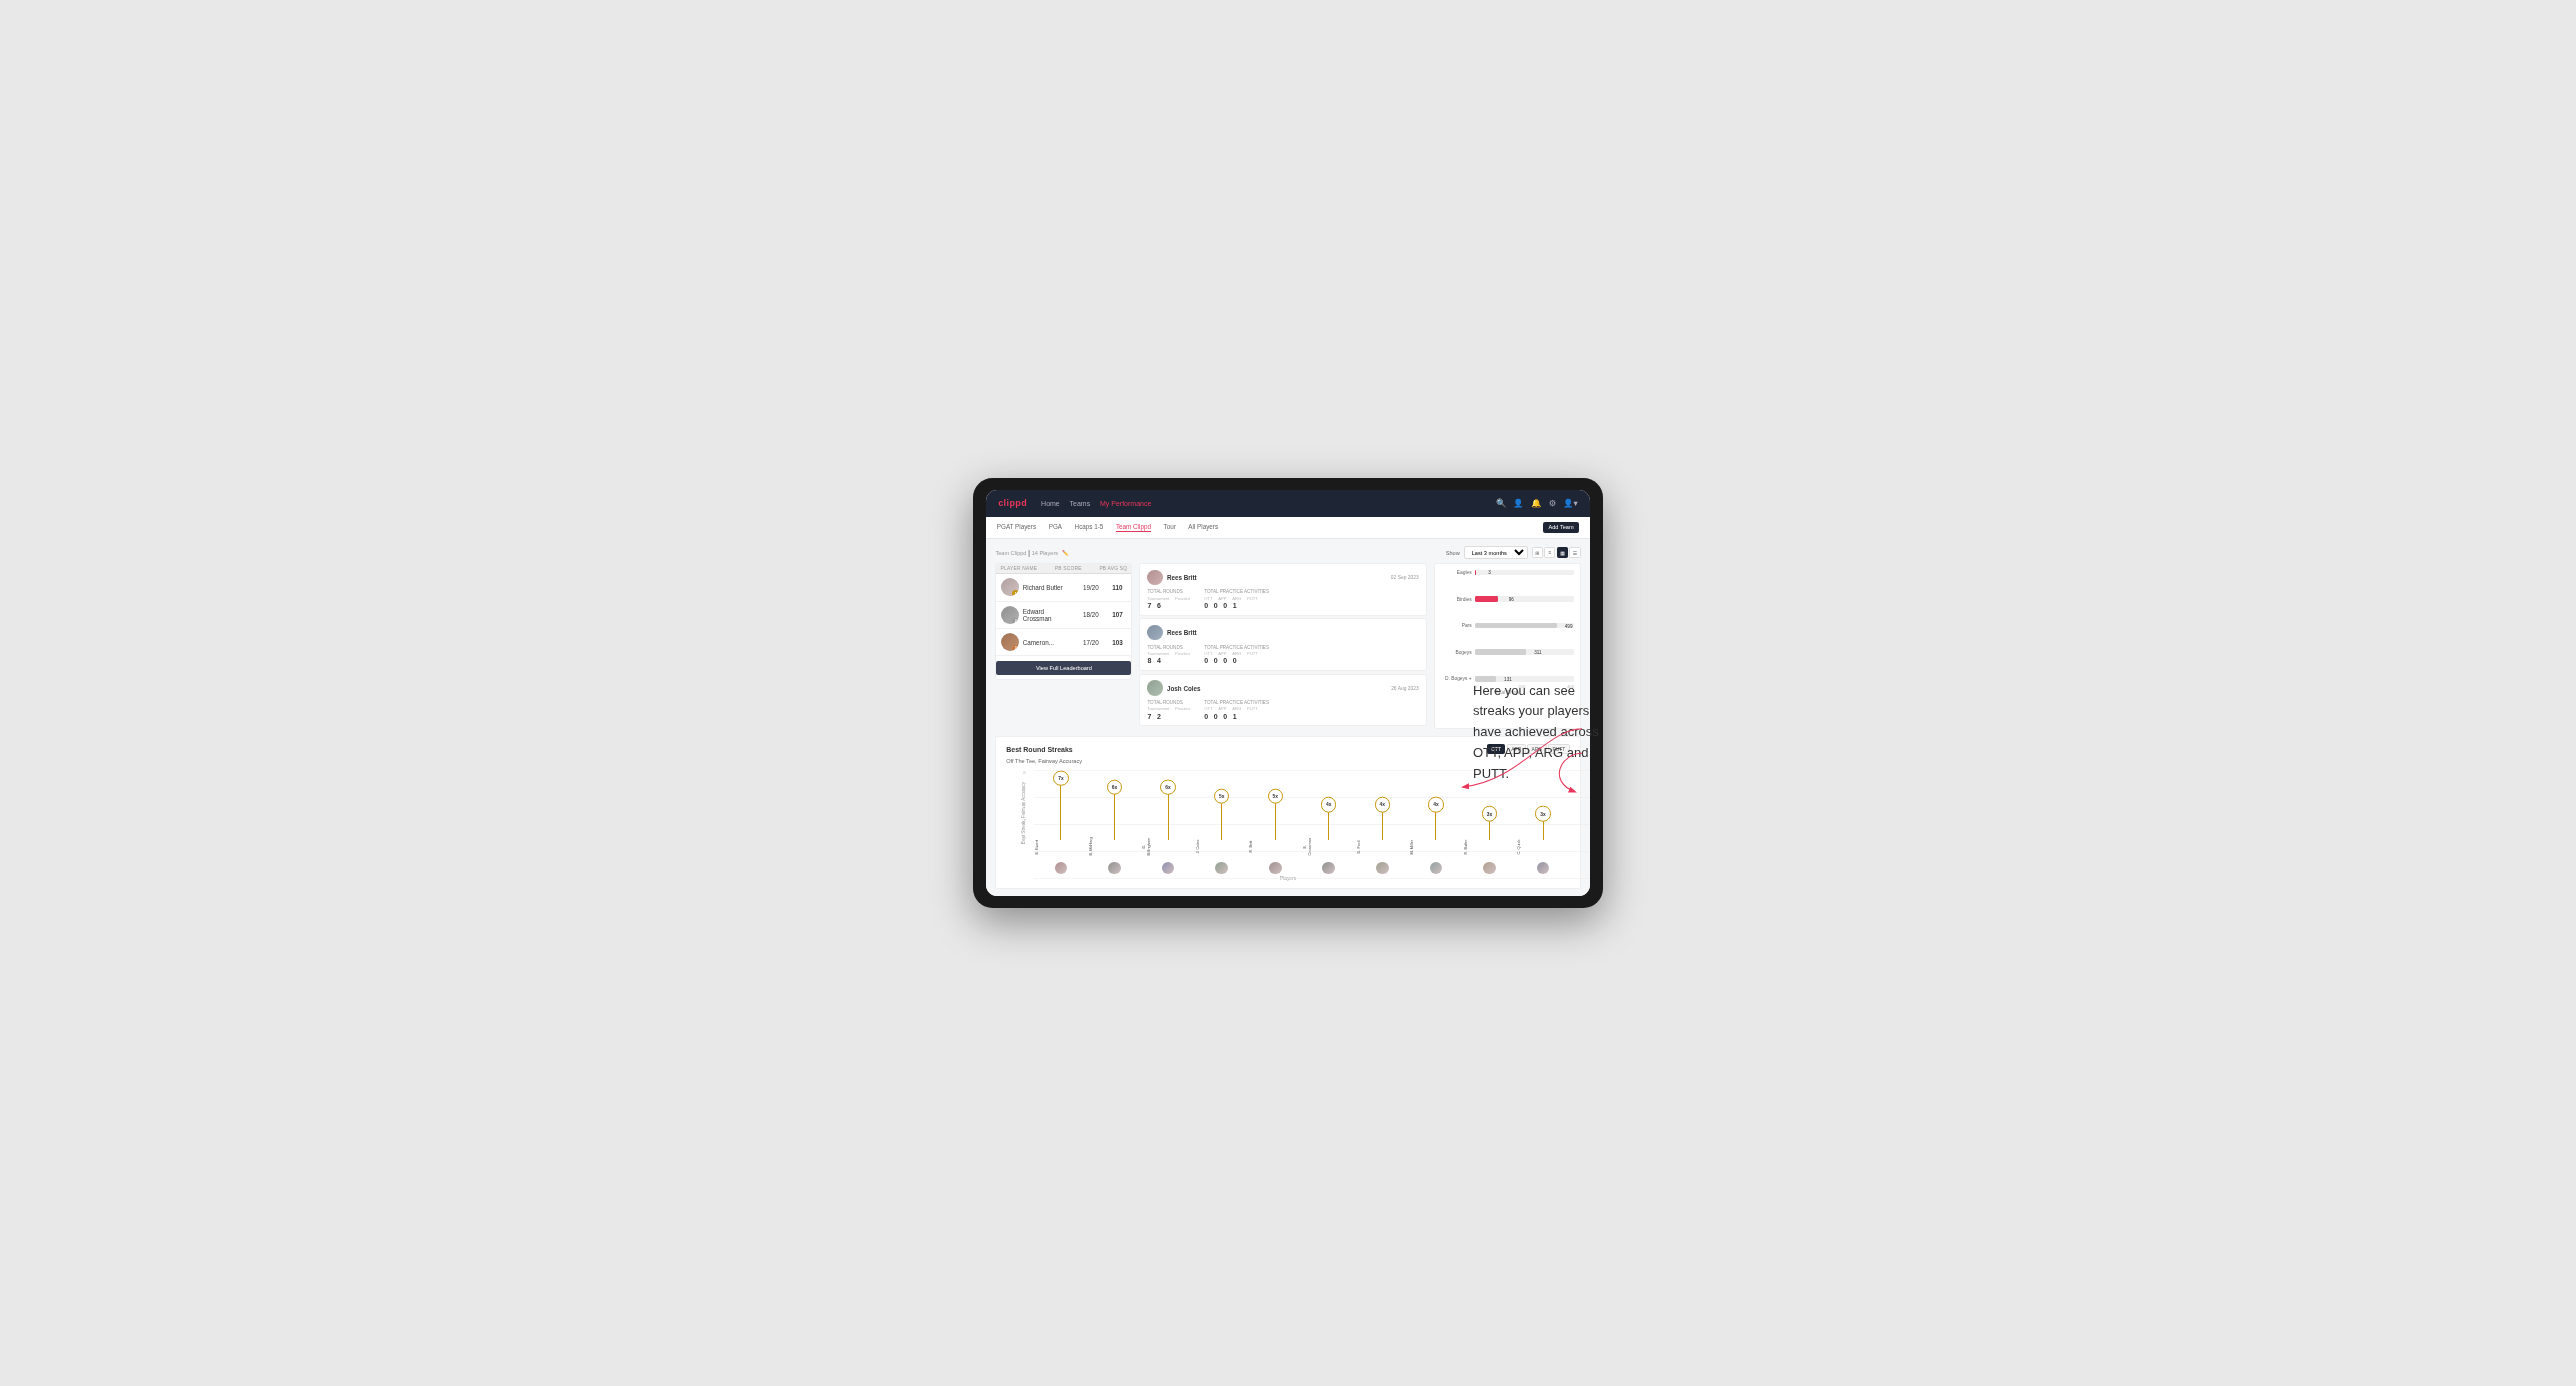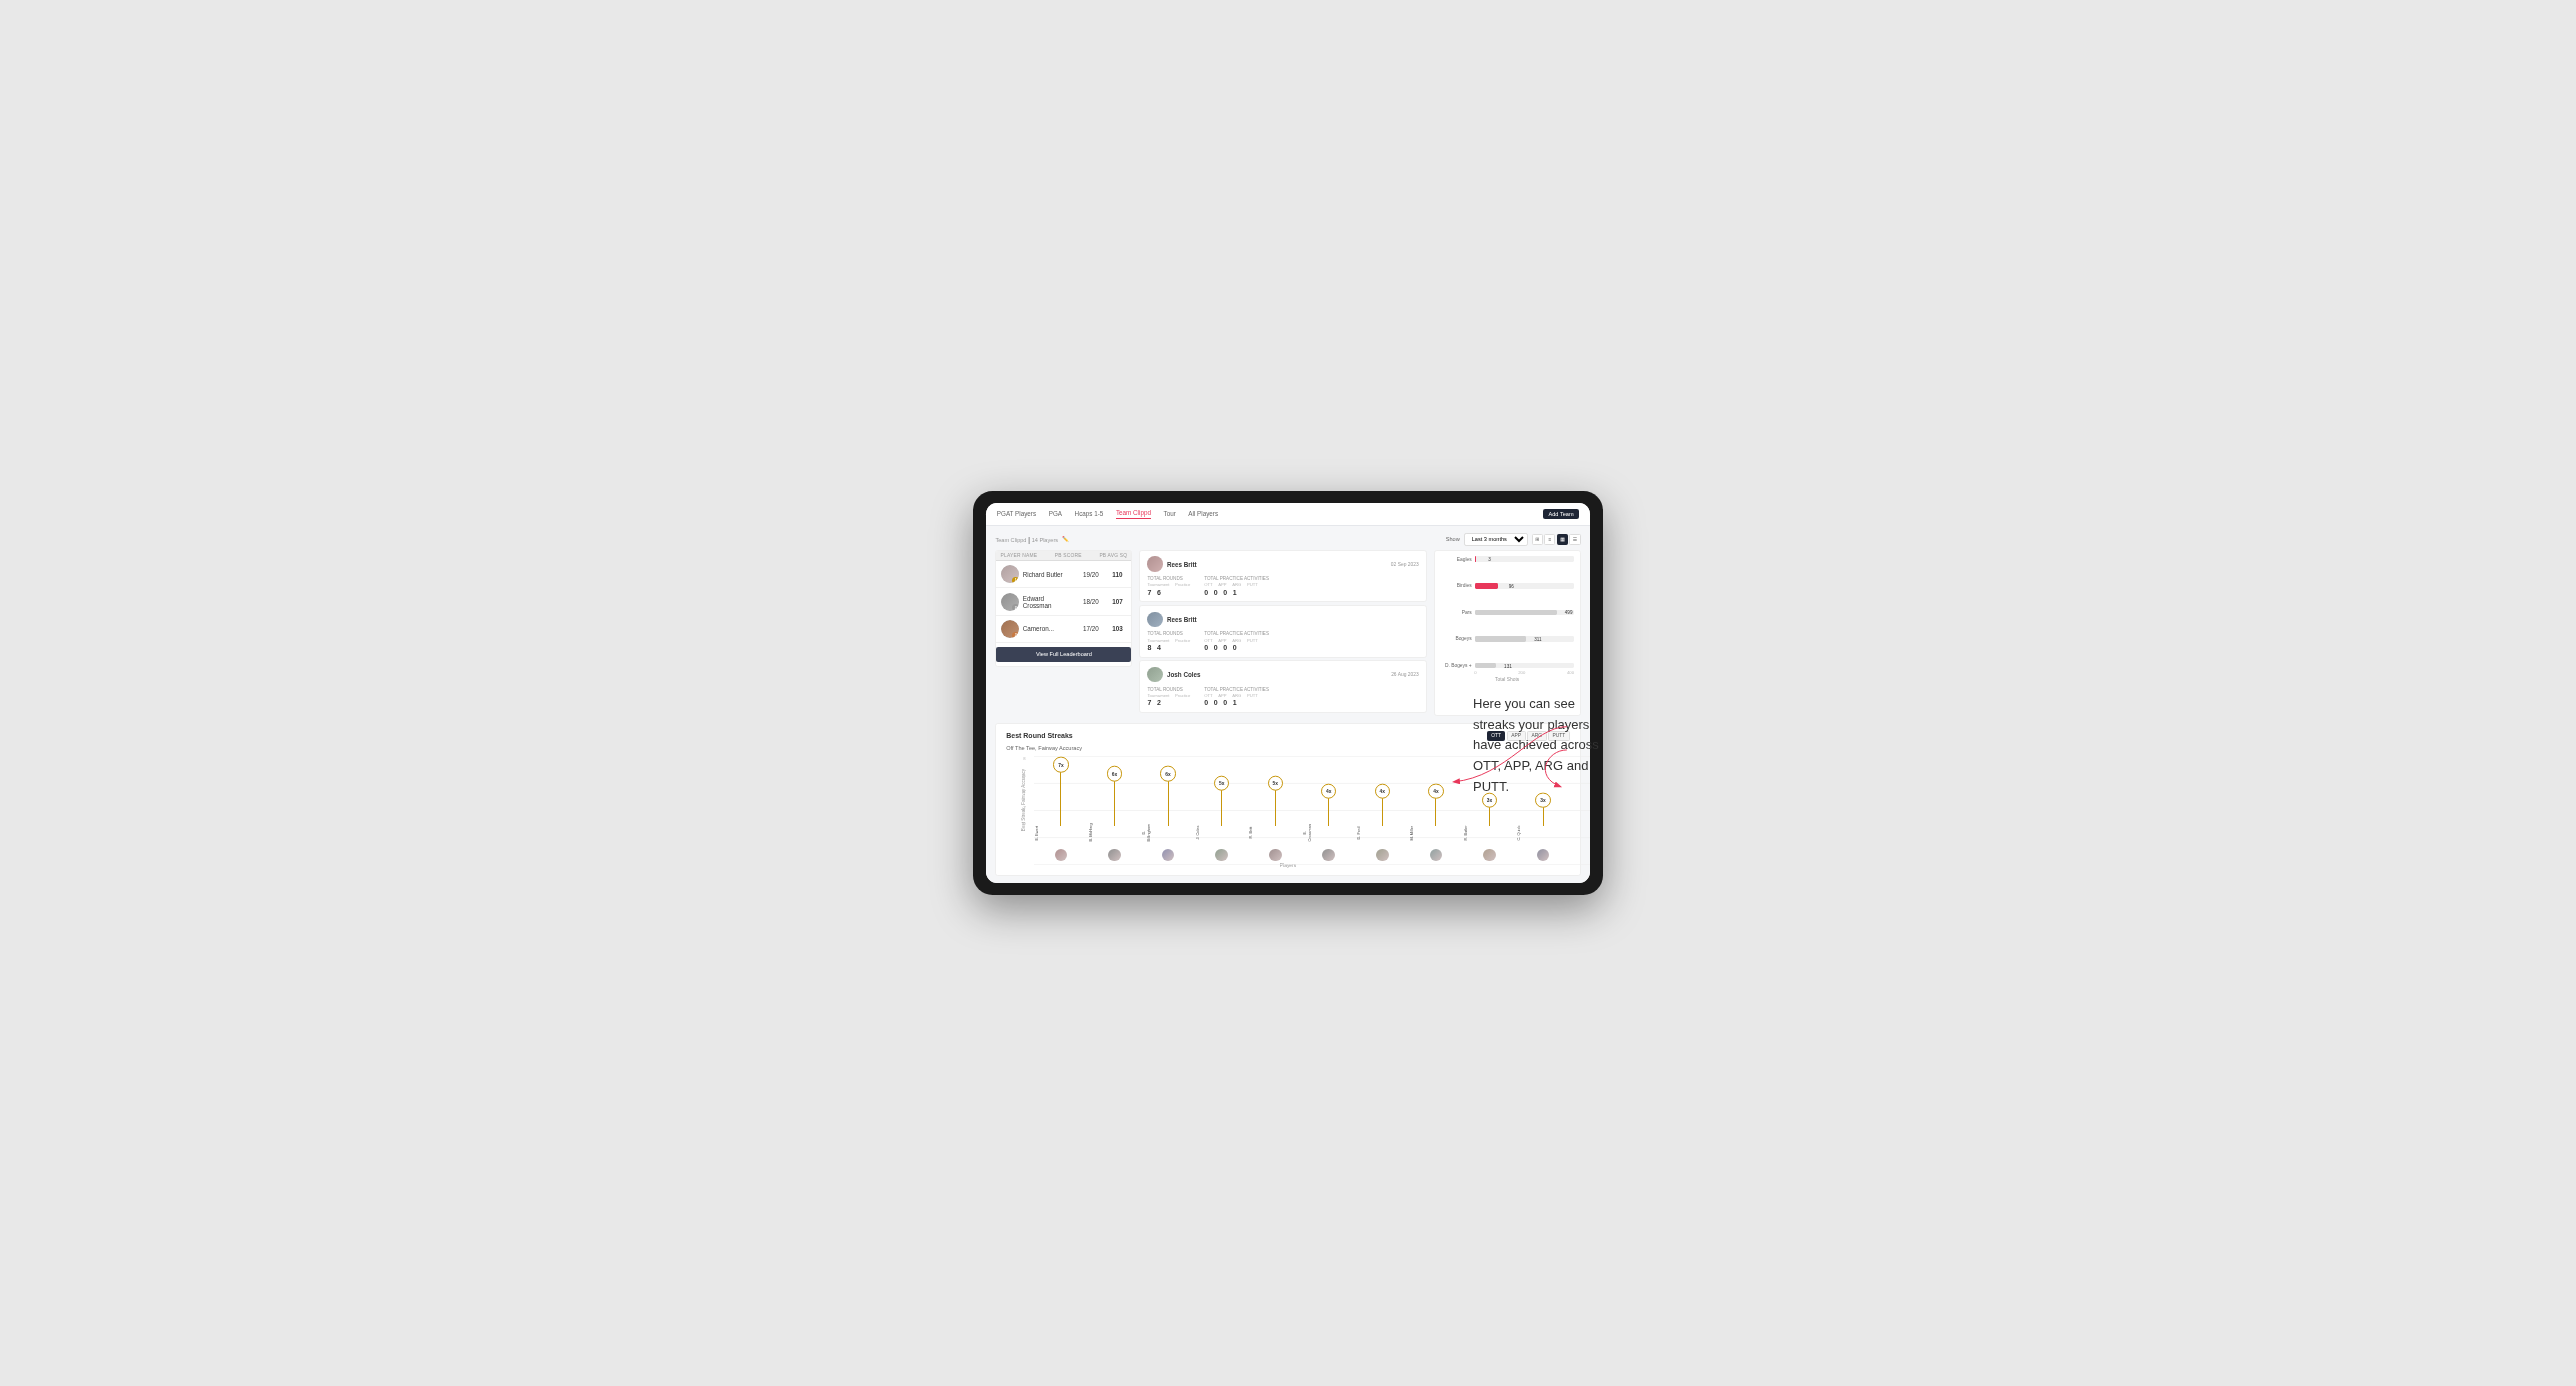--- a/index.html
+++ b/index.html
@@ -411,20 +411,35 @@
       border-color: #1e2535;
     }
   </style>
 </head>
 <body>
 
 <div style="position:relative; display:inline-block;">
   <div class="tablet-frame">
     <div class="tablet-screen">
 
+      <div class="nav-bar">
+        <div class="nav-logo">clippd</div>
+        <div class="nav-links">
+          <span class="nav-link">Home</span>
+          <span class="nav-link">Teams</span>
+          <span class="nav-link active">My Performance</span>
+        </div>
+        <div class="nav-icons">
+          <span>🔍</span>
+          <span>👤</span>
+          <span>🔔</span>
+          <span>⚙</span>
+          <span>👤▾</span>
+        </div>
+      </div>
 
       <div class="tabs-bar">
         <span class="tab-item">PGAT Players</span>
         <span class="tab-item">PGA</span>
         <span class="tab-item">Hcaps 1-5</span>
         <span class="tab-item active">Team Clippd</span>
         <span class="tab-item">Tour</span>
         <span class="tab-item">All Players</span>
         <div class="add-team-btn">Add Team</div>
       </div>

